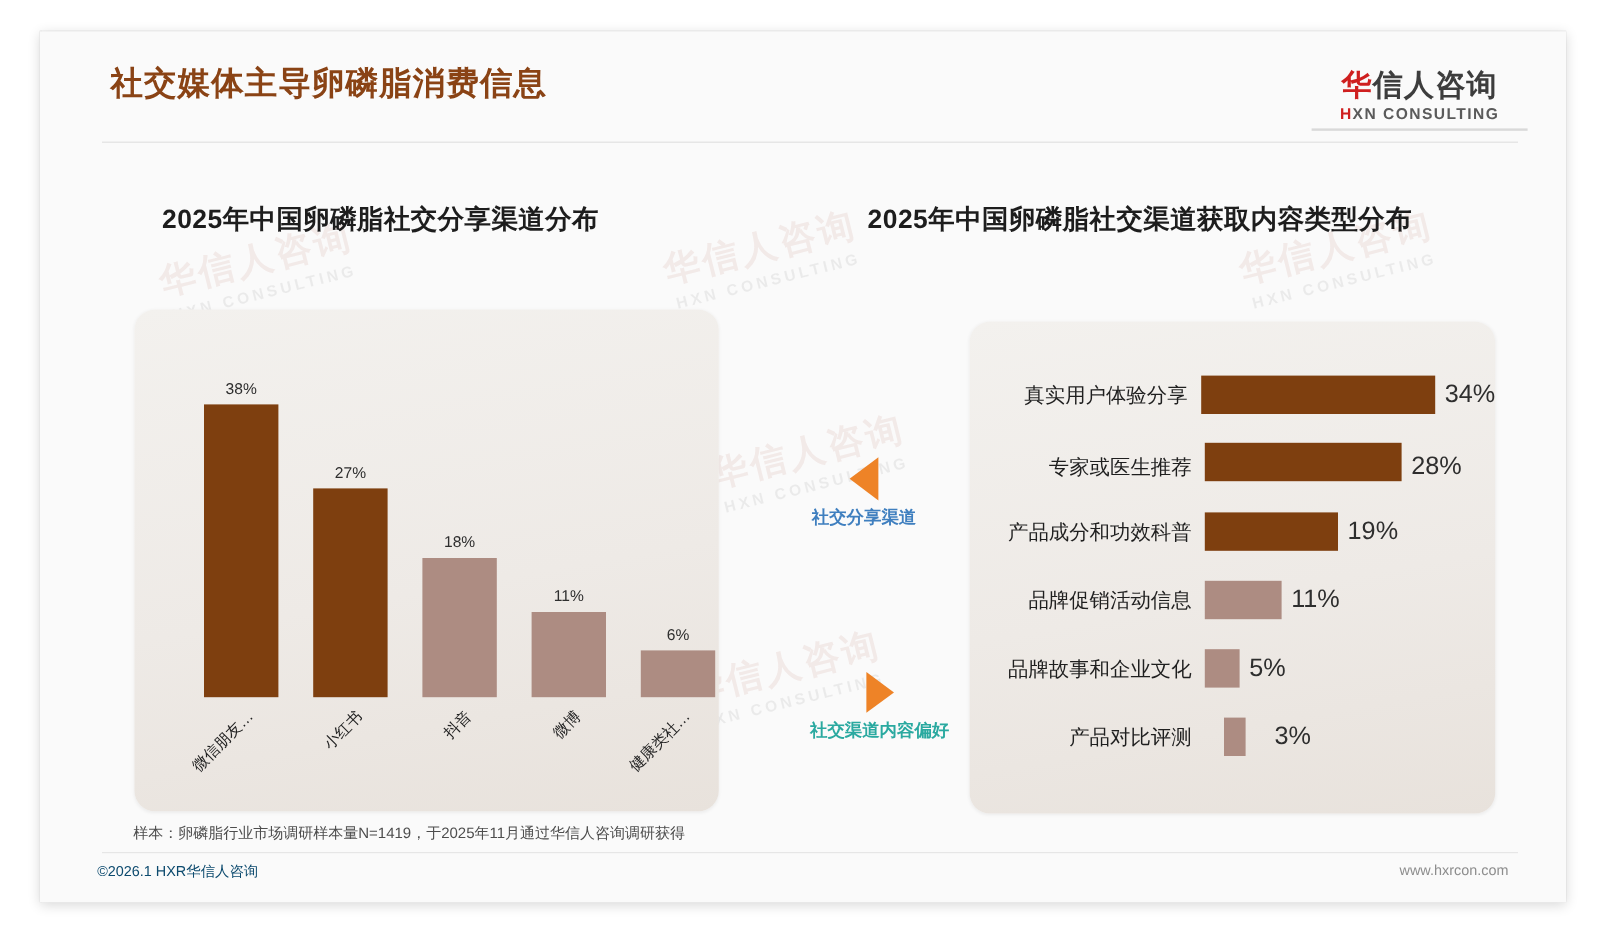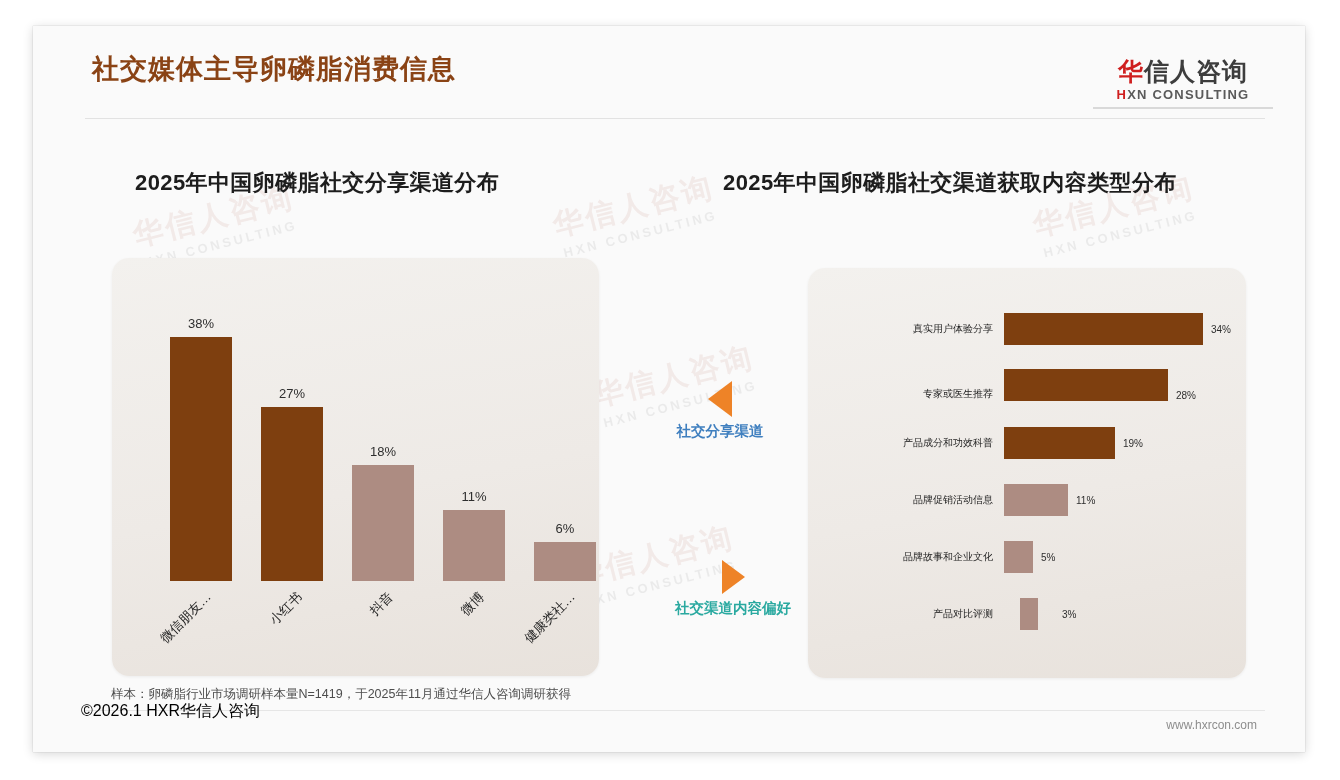--- a/index.html
+++ b/index.html
@@ -150,29 +150,29 @@
     left: 0;
     width: 438px;
     height: 34px;
     display: flex;
     align-items: center;
   }
   .bar-cat {
     width: 196px;
     text-align: right;
     padding-right: 11px;
-    font-size: 10px;
+    font-size: 17px;
     color: #1f1f1f;
     white-space: nowrap;
     box-sizing: border-box;
   }
   .bar-fill { height: 32px; }
   .bar-val {
     margin-left: 8px;
-    font-size: 10px;
+    font-size: 21px;
     color: #2e2e2e;
     white-space: nowrap;
   }
 
   
   .annot {
     position: absolute;
     text-align: center;
   }
   .annot-tri { width: 0; height: 0; margin: 0 auto; }
@@ -206,23 +206,23 @@
     white-space: nowrap;
   }
   #footnote-rule {
     position: absolute;
     left: 52px; top: 684px;
     width: 1180px; height: 1px;
     background: #e6e6e6;
   }
   #footer-left {
     position: absolute;
-    left: 48px; top: 675px;
-    font-size: 16px;
-    color: #000000;
+    left: 48px; top: 692px;
+    font-size: 12px;
+    color: #0c4a6e;
     white-space: nowrap;
   }
   #footer-right {
     position: absolute;
     right: 48px; top: 692px;
     font-size: 12px;
     color: #8d8d8d;
     white-space: nowrap;
   }
 

